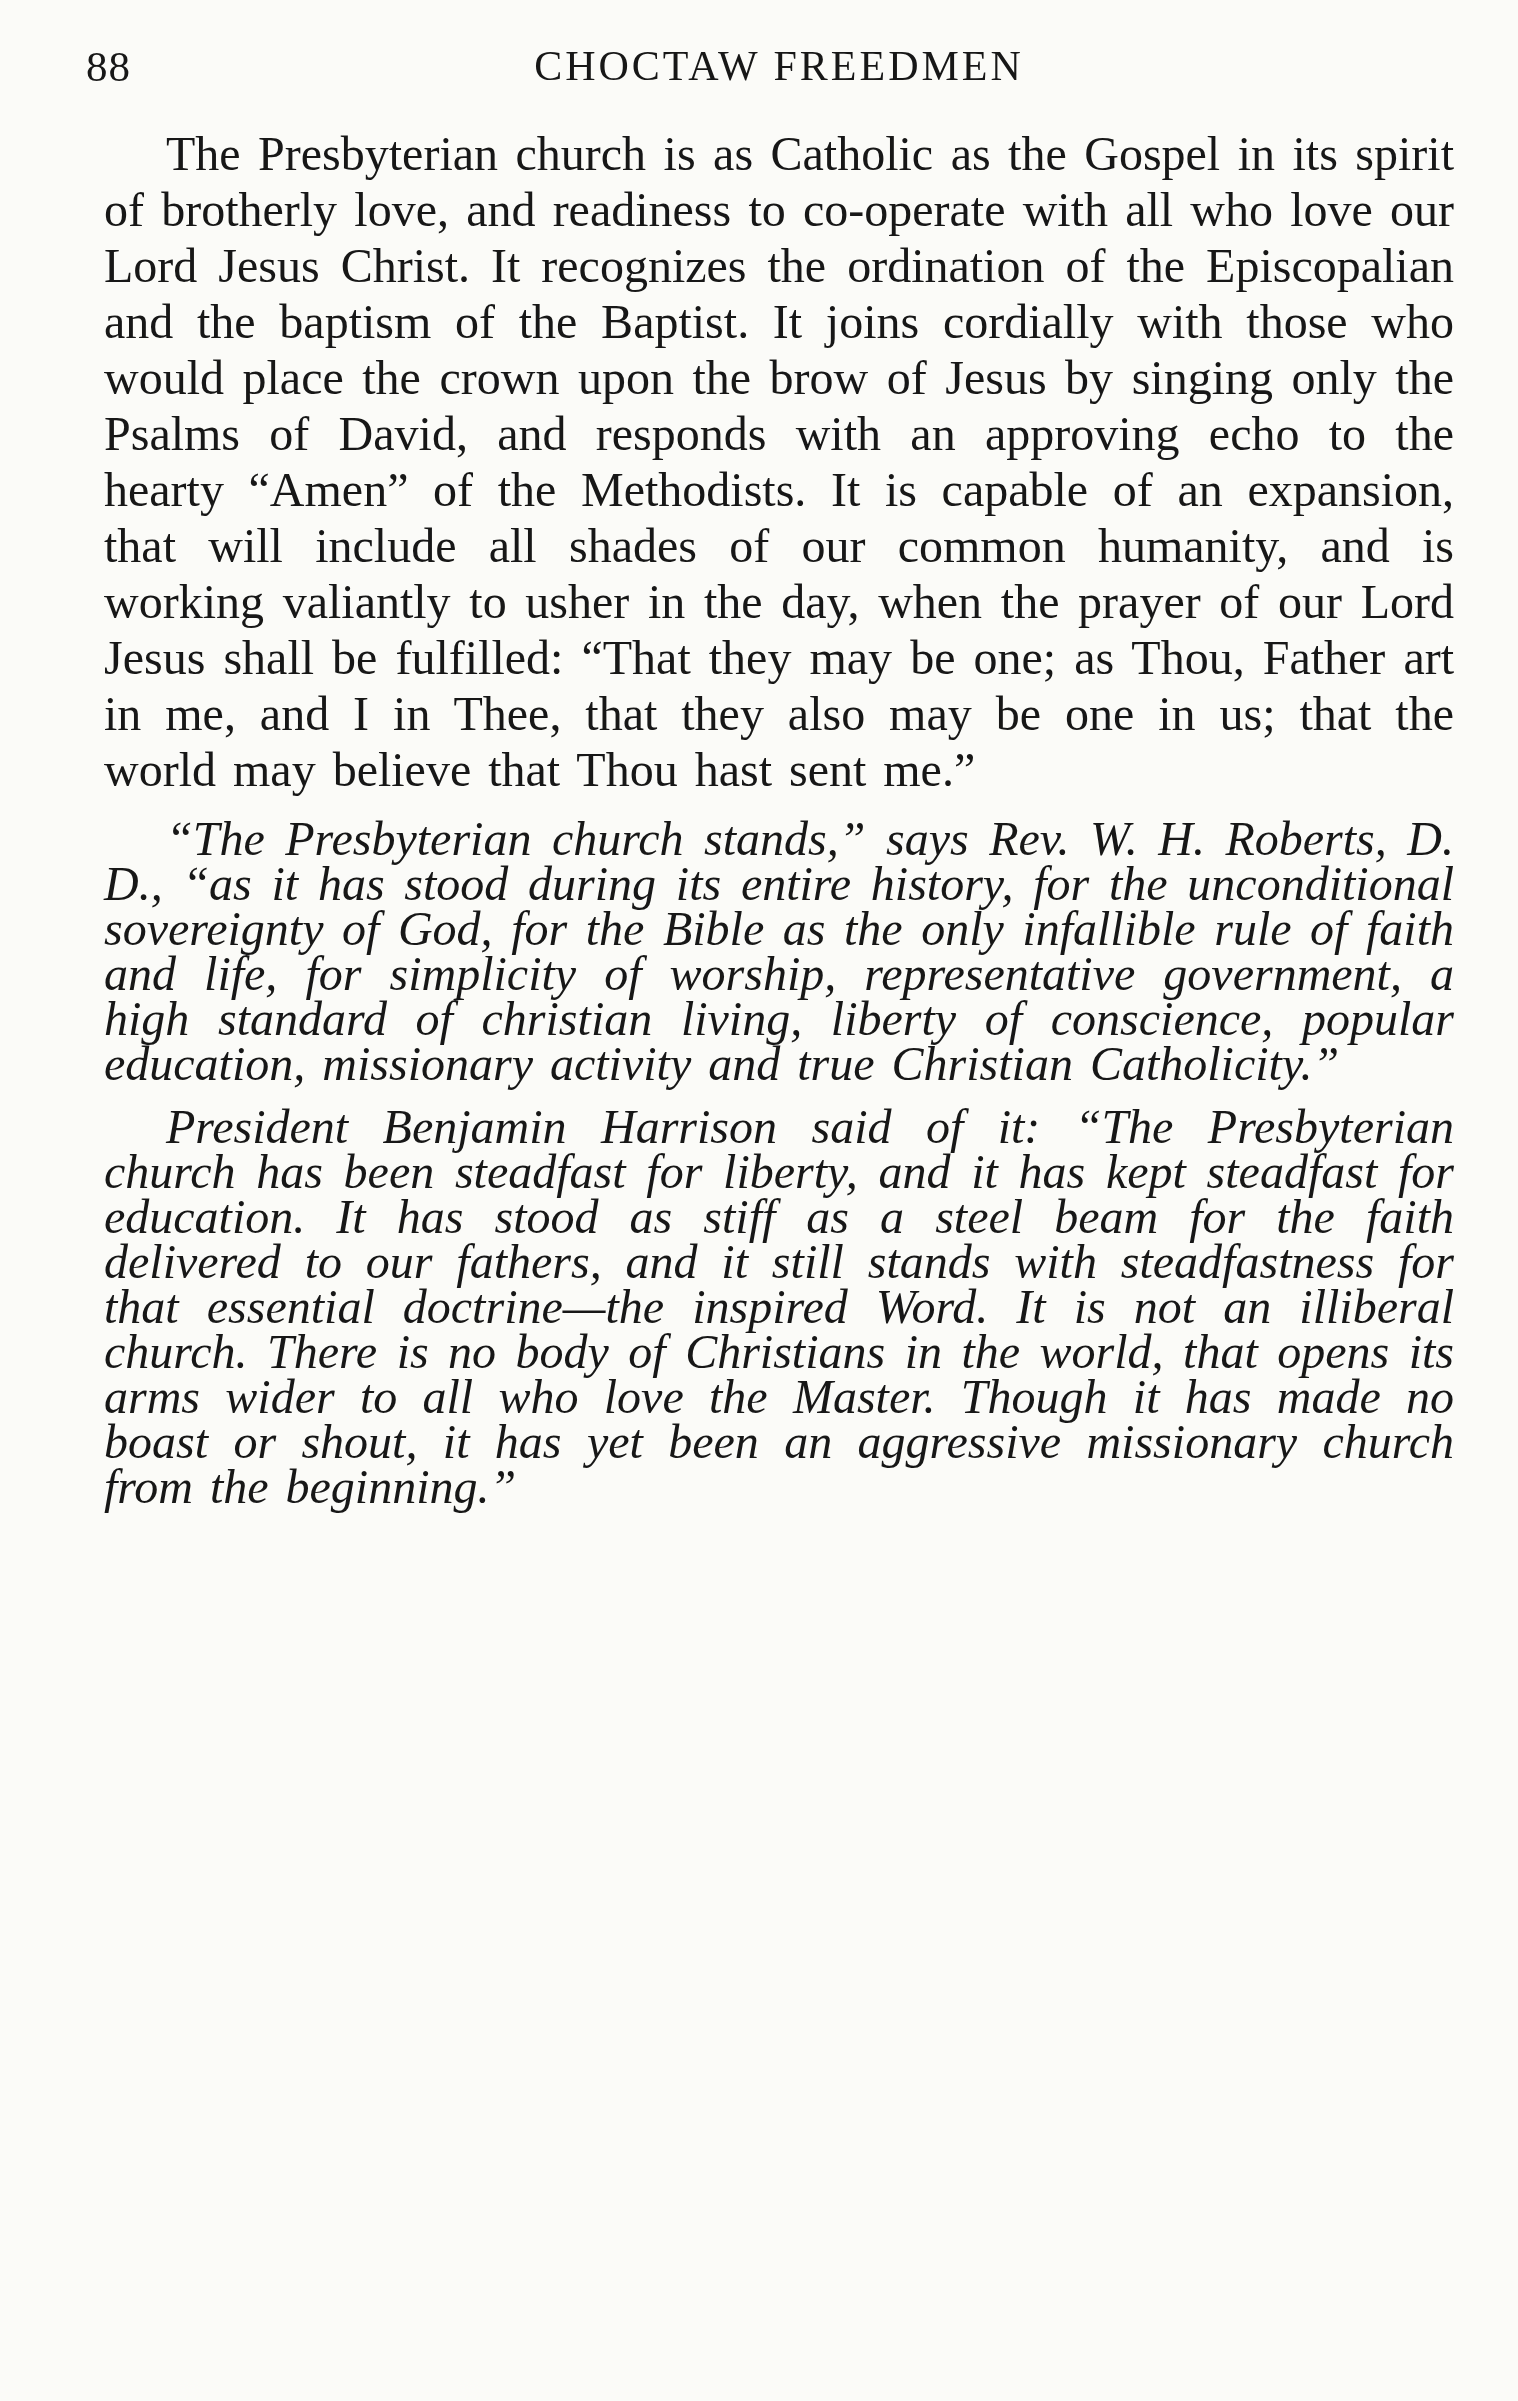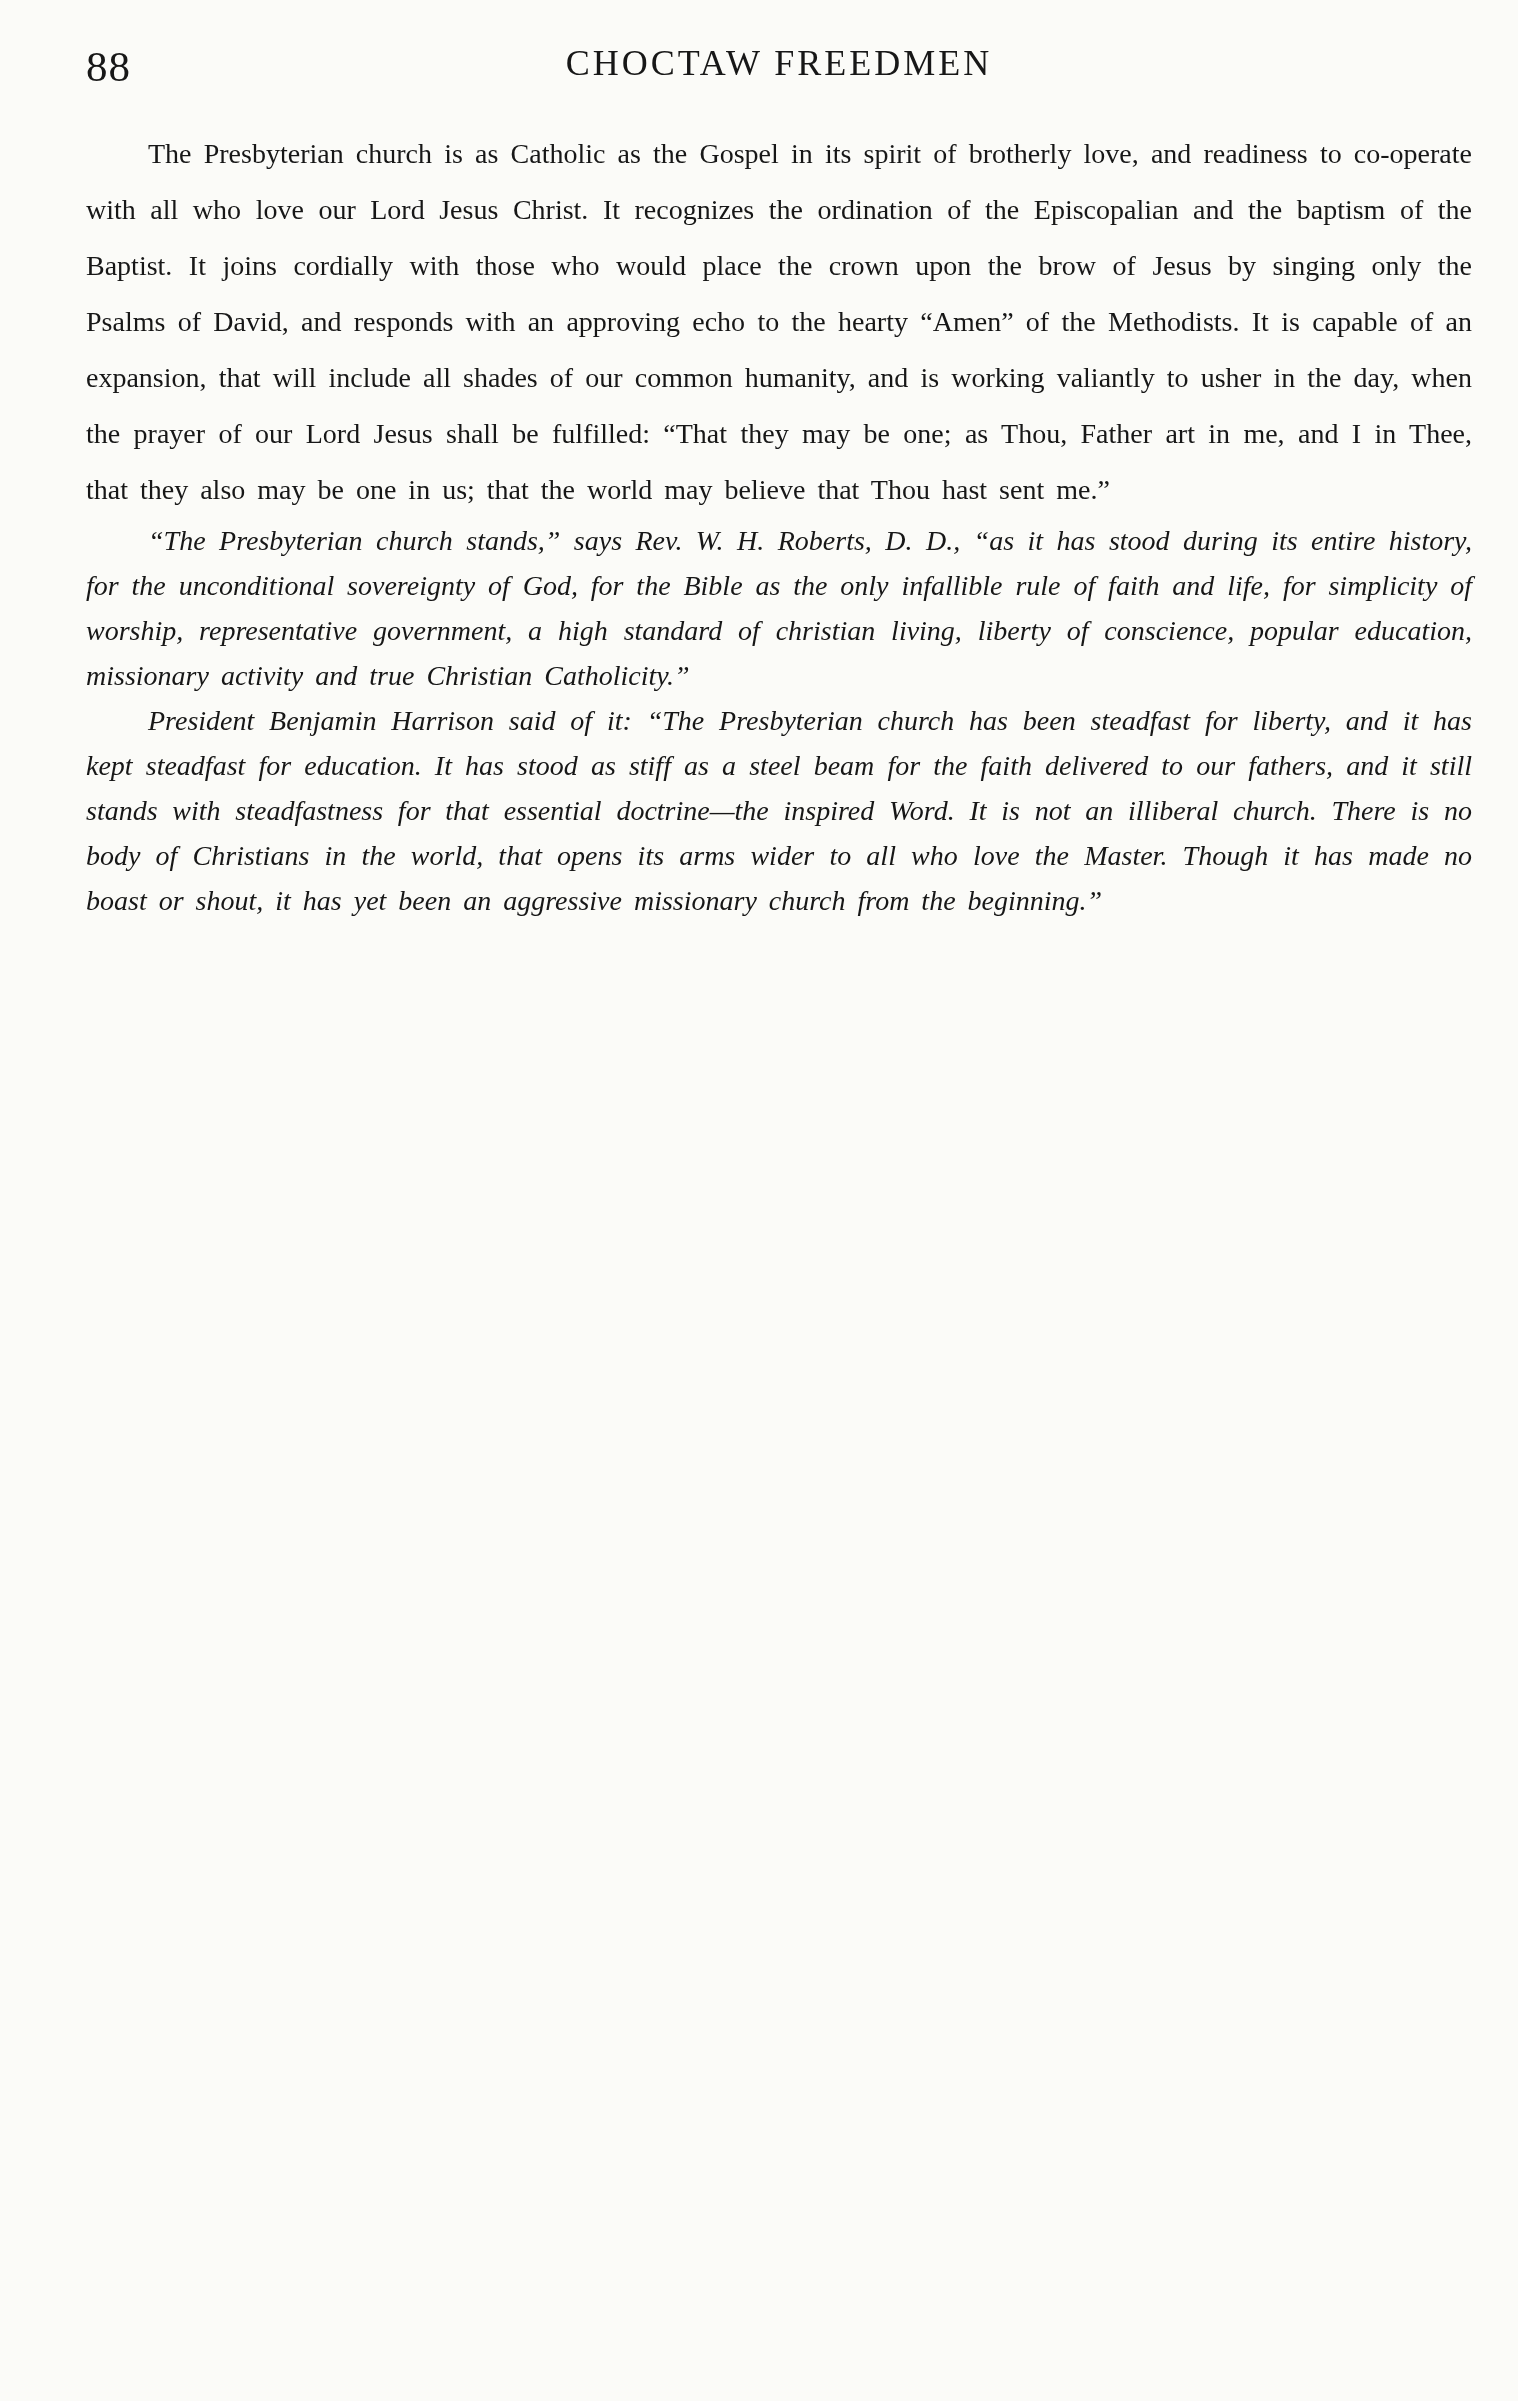--- a/index.html
+++ b/index.html
@@ -32,26 +32,26 @@
     top: 0;
     font-size: 43px;
     letter-spacing: 1px;
   }
   .book-title {
     position: absolute;
     left: 0;
     right: 0;
     top: 0;
     text-align: center;
-    font-size: 36px;
+    font-size: 42px;
     letter-spacing: 3px;
   }
   .para {
-    margin: 0;
-    font-size: 28px;
+    margin: 18px;
+    font-size: 48px;
     text-align: justify;
     text-indent: 62px;
     word-spacing: 5px;
   }
   .para.loose {
     line-height: 56px;
   }
   .para.tight {
     line-height: 45px;
     font-style: italic;

